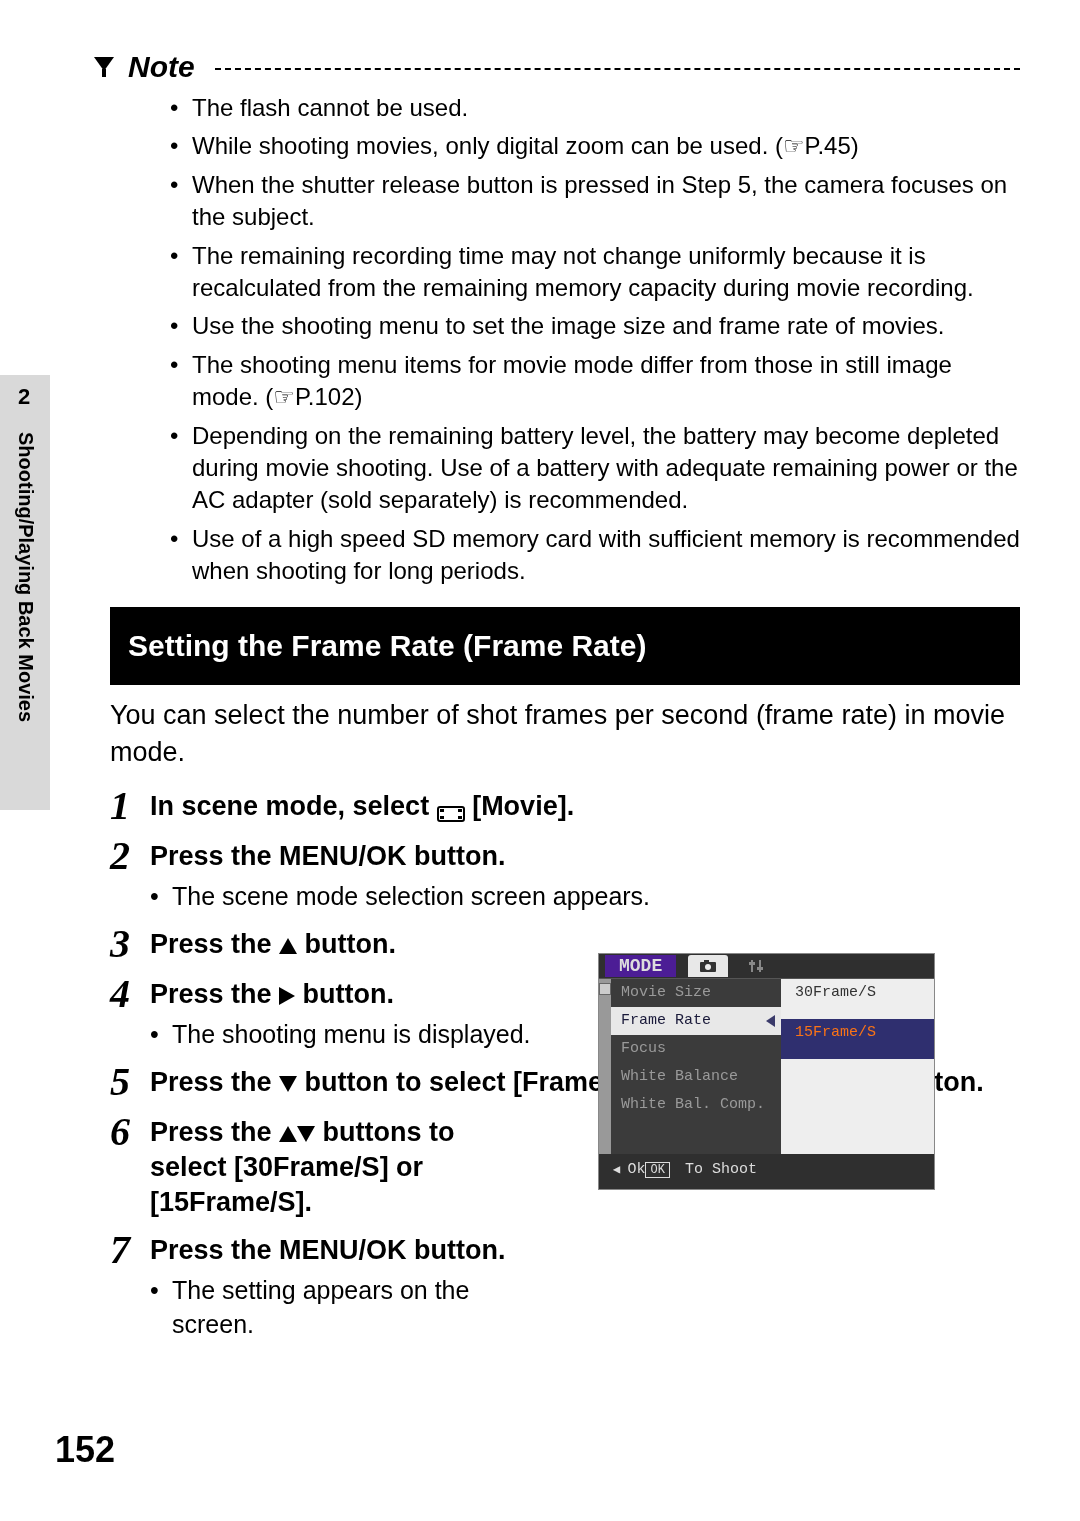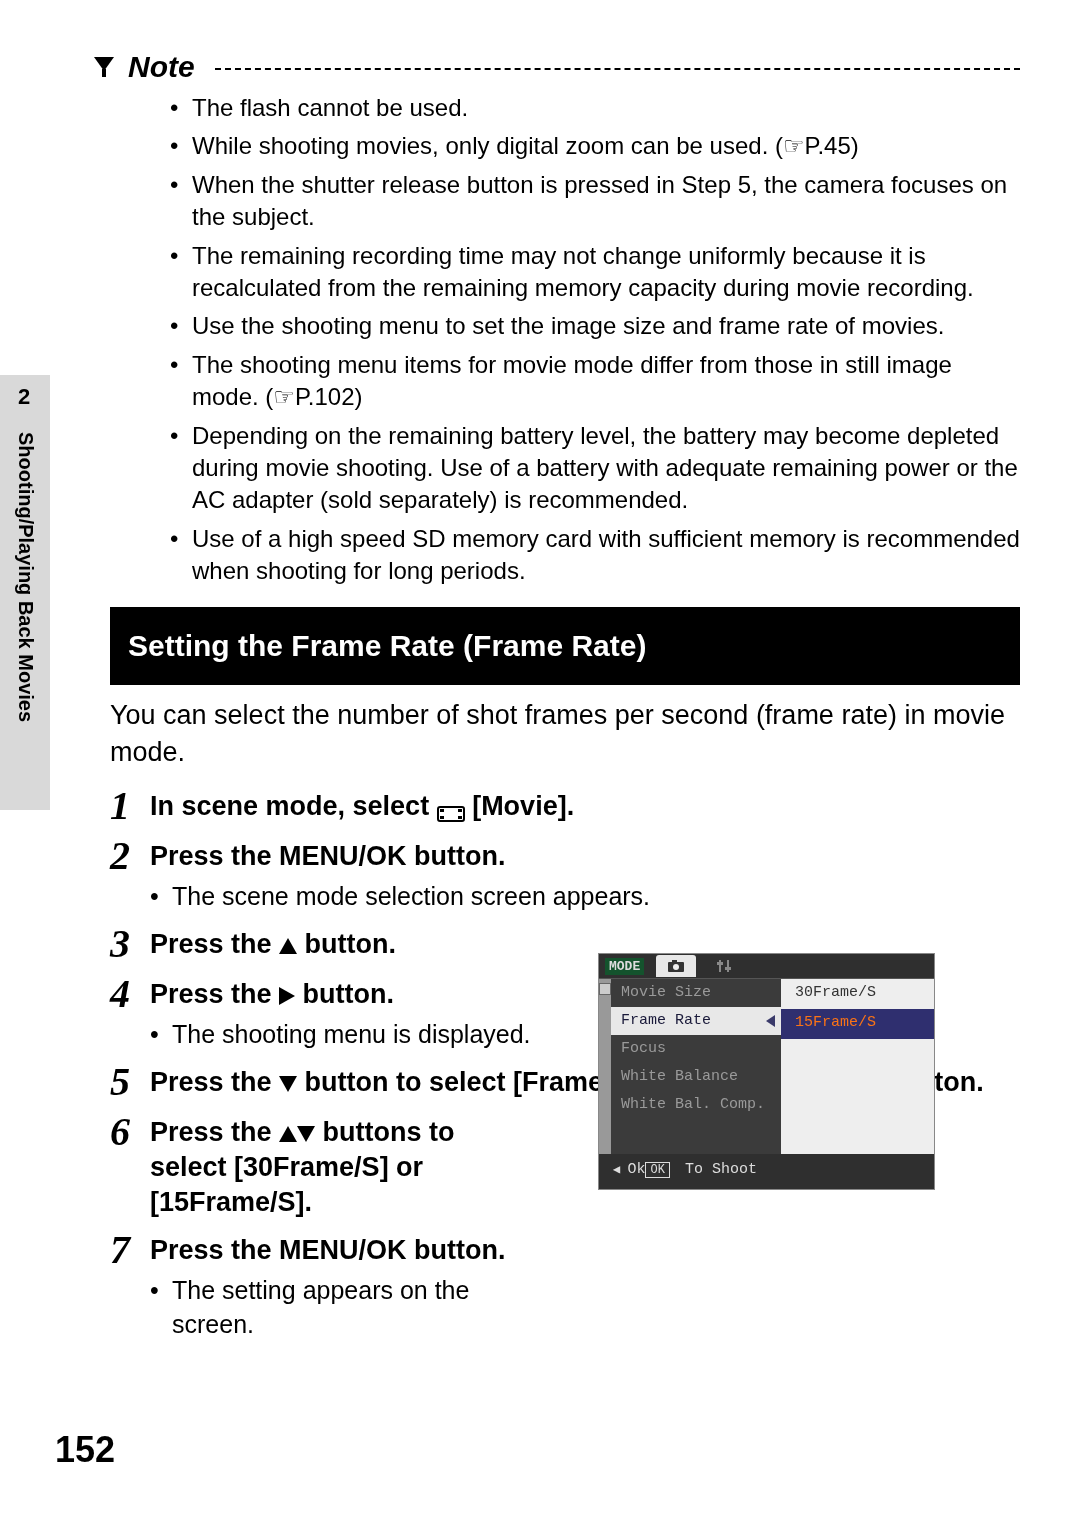--- a/index.html
+++ b/index.html
@@ -155,24 +155,24 @@
     font-size: 16px;
     color: #b0b0b0;
   }
   .lcd-top {
     display: flex;
     height: 24px;
     align-items: center;
     background: #2f2f2f;
   }
   .lcd-mode {
-    background: #14532d;
+    background: #4c1d95;
     color: #ddd;
-    padding: 1px 4px;
-    font-size: 13px;
+    padding: 1px 14px;
+    font-size: 18px;
     font-weight: bold;
     margin-left: 6px;
   }
   .lcd-tab {
     width: 40px;
     height: 22px;
     background: #e8e8e8;
     margin-left: 12px;
     border-radius: 3px 3px 0 0;
     display:flex;
@@ -220,21 +220,21 @@
     position: absolute;
     right: 6px;
     top: 8px;
     width: 0;
     height: 0;
     border-top: 6px solid transparent;
     border-bottom: 6px solid transparent;
     border-right: 9px solid #3a3a6a;
   }
   .lcd-right-item {
-    height: 30px;
+    height: 40px;
     line-height: 28px;
     padding-left: 14px;
     font-size: 15px;
     color: #333;
   }
   .lcd-right-item.highlight {
     background: #2f2f6f;
     color: #f97316;
   }
   .lcd-marker {

